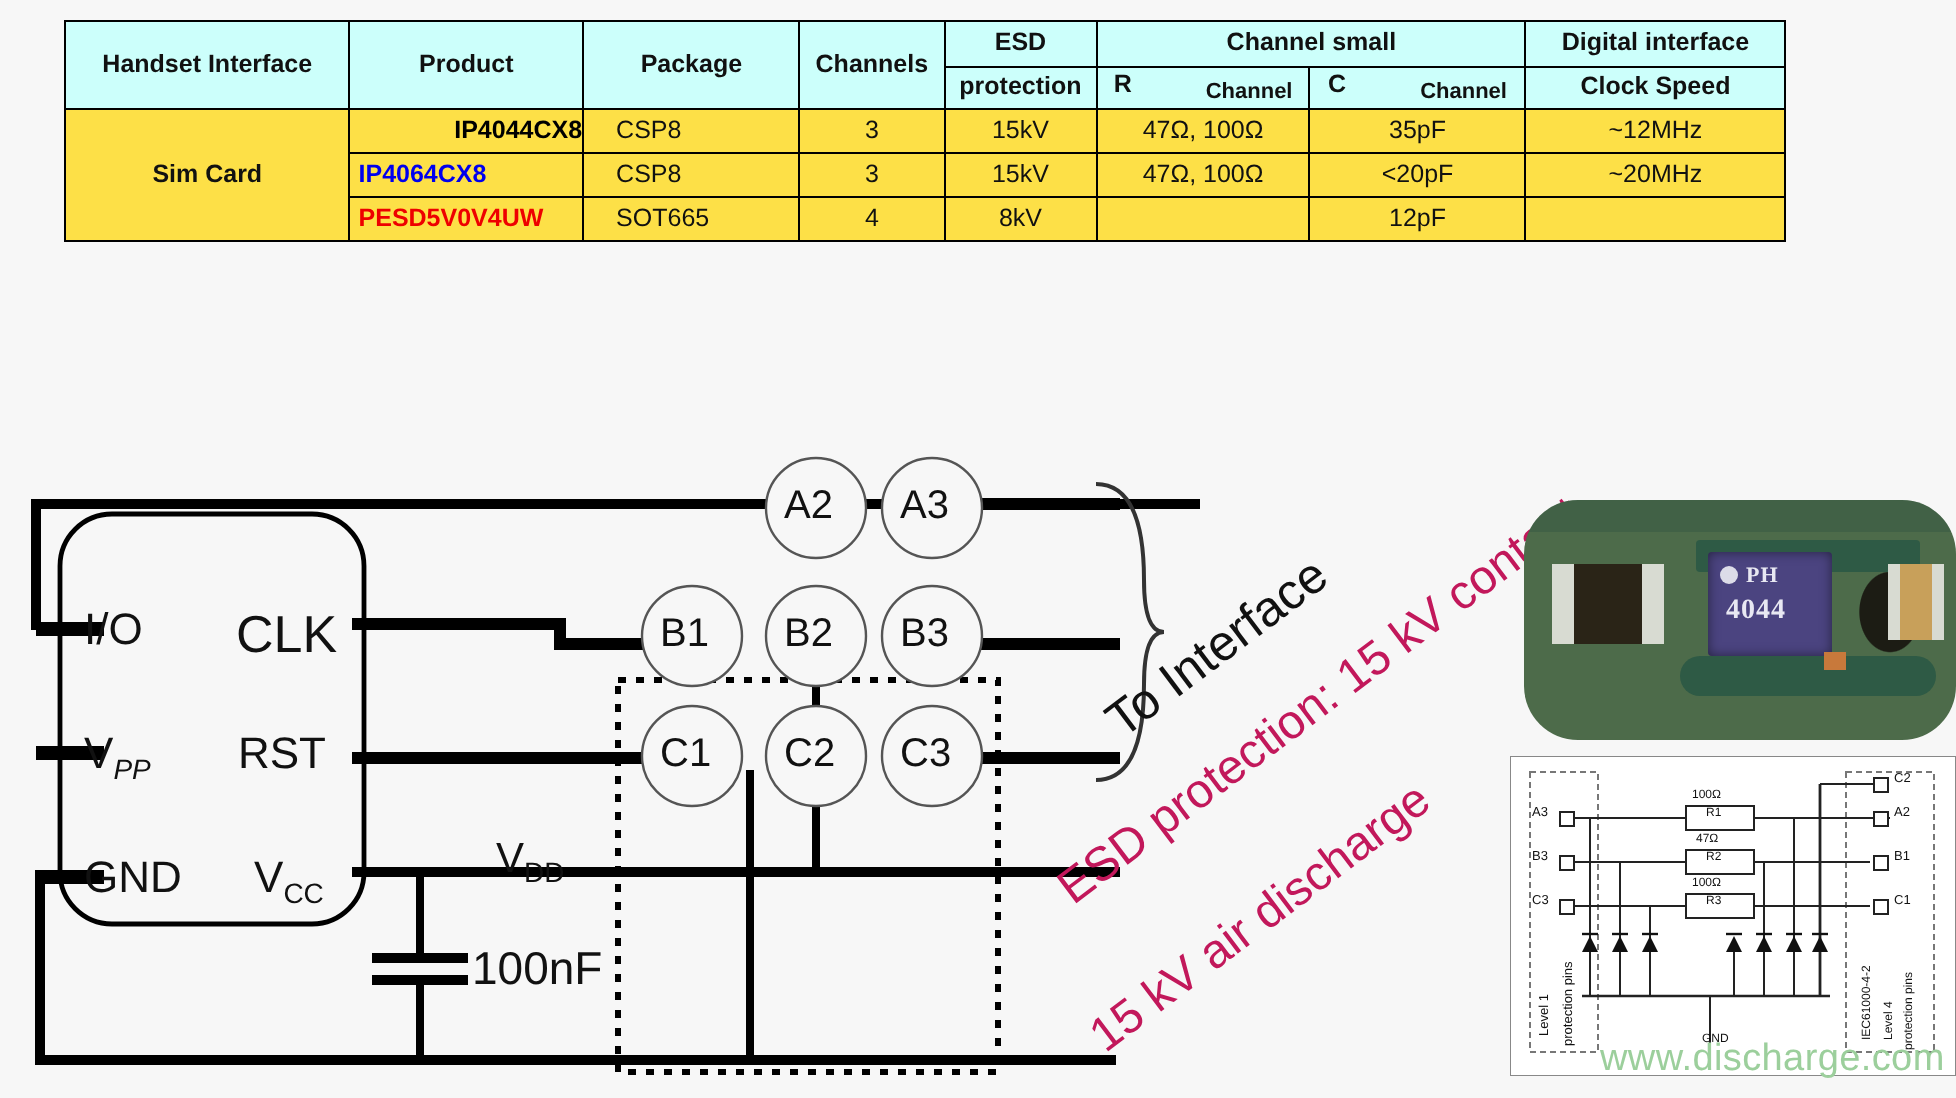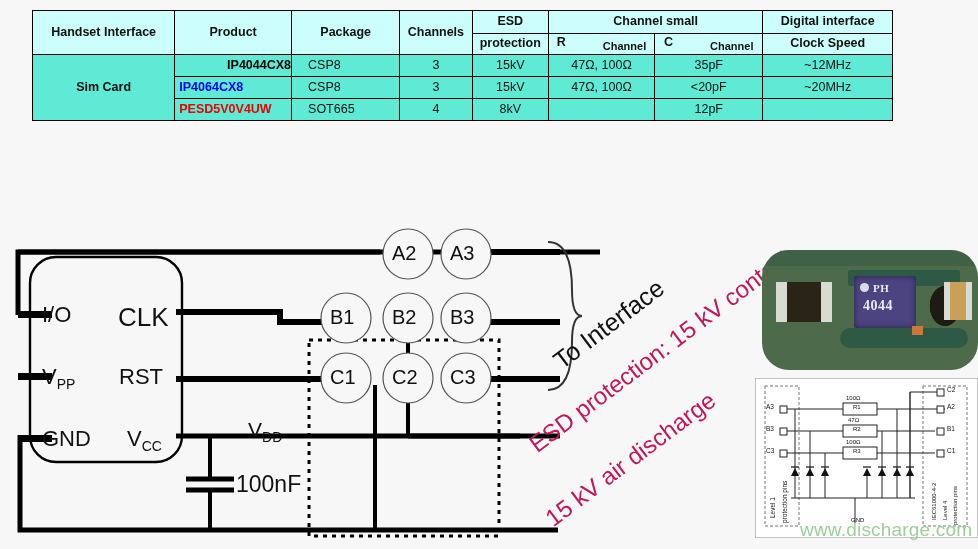--- a/index.html
+++ b/index.html
@@ -1,21 +1,21 @@
 <!DOCTYPE html>
 <html><head>
 <meta charset="utf-8">
 <style>
   html,body{margin:0;padding:0;background:#f7f7f7;}
   body{width:978px;height:549px;position:relative;overflow:hidden;
        font-family:"Liberation Sans",sans-serif;}
 
   
   #spec-table{position:absolute;left:32px;top:10px;width:861px;border-collapse:collapse;
-              table-layout:fixed;background:#5eead4;}
+              table-layout:fixed;background:#fde047;}
   #spec-table td,#spec-table th{border:1px solid #000;padding:0;text-align:center;
               font-size:12.5px;color:#111;line-height:1.1;}
   #spec-table .hdr{background:#ccfffb;font-weight:bold;font-size:12.5px;height:22px;}
   #spec-table .hdr2{background:#ccfffb;font-weight:bold;font-size:12.5px;height:20px;}
   #spec-table .cell{height:21px;font-size:12.5px;}
   #spec-table .lft{text-align:left;padding-left:16px;}
   #spec-table .prod{font-weight:bold;text-align:left;padding-left:4px;}
   #spec-table .blue{color:#0000ee;}
   #spec-table .red{color:#ee0000;}
   #spec-table .simcell{font-weight:bold;font-size:12.5px;}
@@ -182,21 +182,21 @@
   <div style="position:absolute;left:392px;top:112px;font-size:20px;color:#111;">A2</div>
   <div style="position:absolute;left:450px;top:112px;font-size:20px;color:#111;">A3</div>
   <div style="position:absolute;left:330px;top:176px;font-size:20px;color:#111;">B1</div>
   <div style="position:absolute;left:392px;top:176px;font-size:20px;color:#111;">B2</div>
   <div style="position:absolute;left:450px;top:176px;font-size:20px;color:#111;">B3</div>
   <div style="position:absolute;left:330px;top:236px;font-size:20px;color:#111;">C1</div>
   <div style="position:absolute;left:392px;top:236px;font-size:20px;color:#111;">C2</div>
   <div style="position:absolute;left:450px;top:236px;font-size:20px;color:#111;">C3</div>
 
   <div style="position:absolute;left:42px;top:172px;font-size:22px;color:#111;">I/O</div>
-  <div style="position:absolute;left:42px;top:234px;font-size:22px;color:#111;"><span>V</span><span style="font-size:14px;vertical-align:sub;">PP</span></div>
+  <div style="position:absolute;left:42px;top:234px;font-size:22px;color:#111;"><span>V</span><span style="font-size:14px;vertical-align:sub;font-style:italic;">PP</span></div>
   <div style="position:absolute;left:42px;top:296px;font-size:22px;color:#111;">GND</div>
   <div style="position:absolute;left:118px;top:172px;font-size:26px;color:#111;">CLK</div>
   <div style="position:absolute;left:119px;top:234px;font-size:22px;color:#111;">RST</div>
   <div style="position:absolute;left:127px;top:296px;font-size:22px;color:#111;"><span>V</span><span style="font-size:14px;vertical-align:sub;">CC</span></div>
 
   <div style="position:absolute;left:248px;top:288px;font-size:21px;color:#111;"><span>V</span><span style="font-size:14px;vertical-align:sub;">DD</span></div>
   <div style="position:absolute;left:236px;top:341px;font-size:23px;color:#111;">100nF</div>
 </div>
 
 <div class="rot" id="to-interface">To Interface</div>

